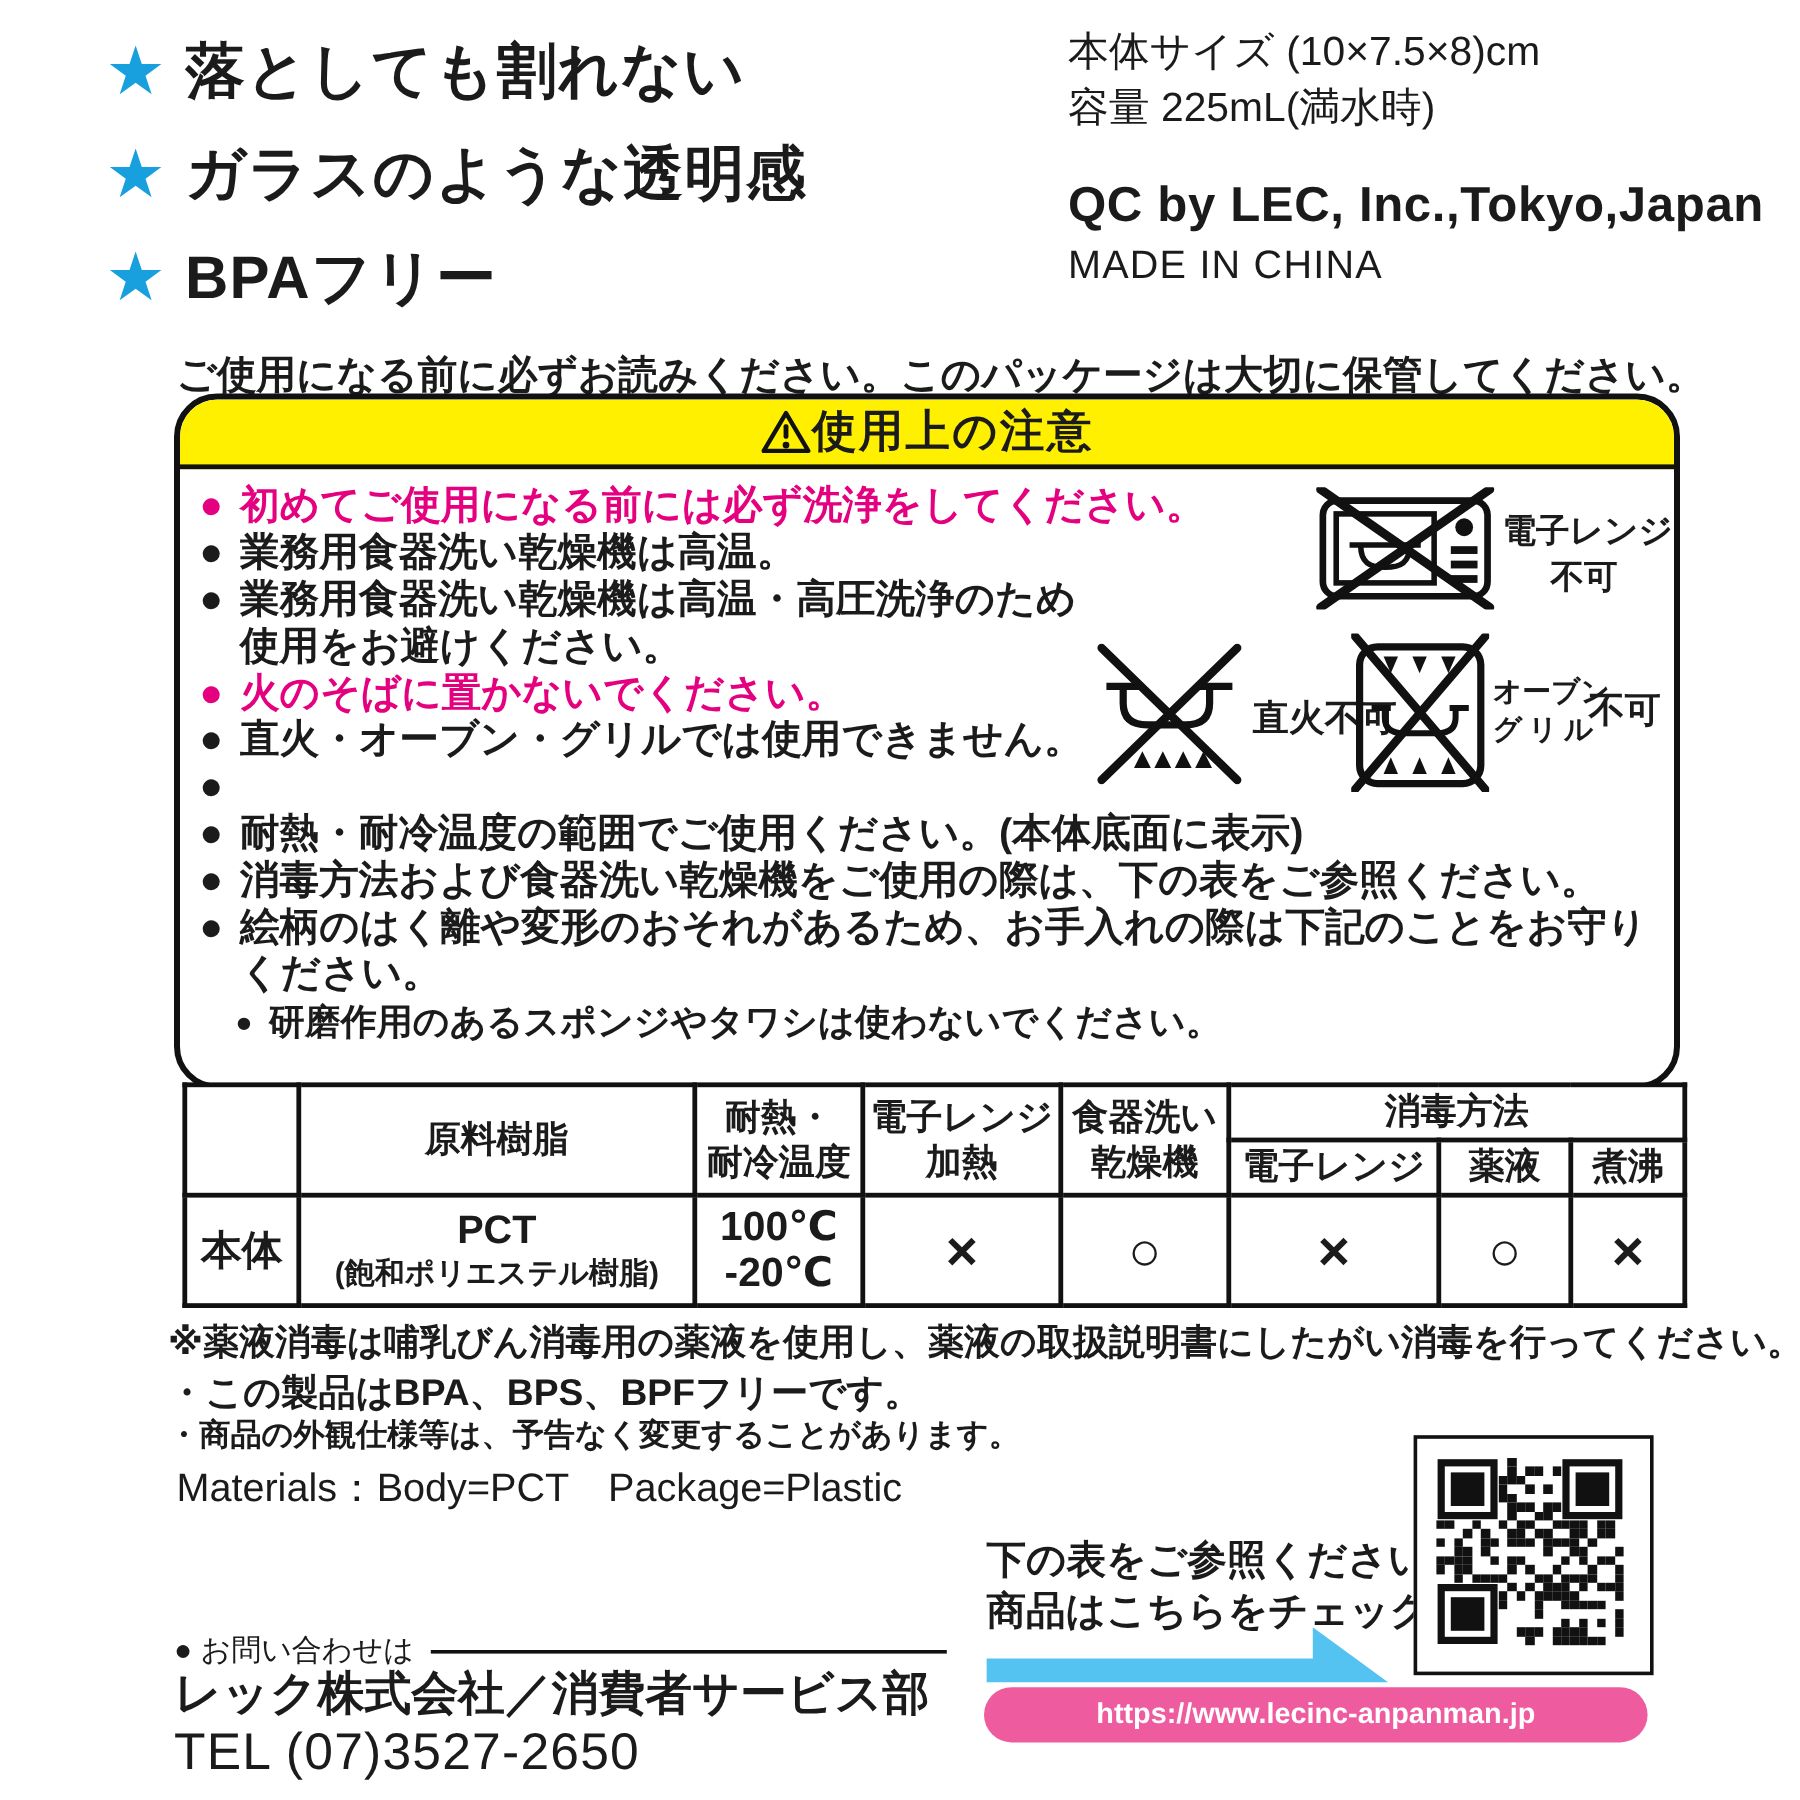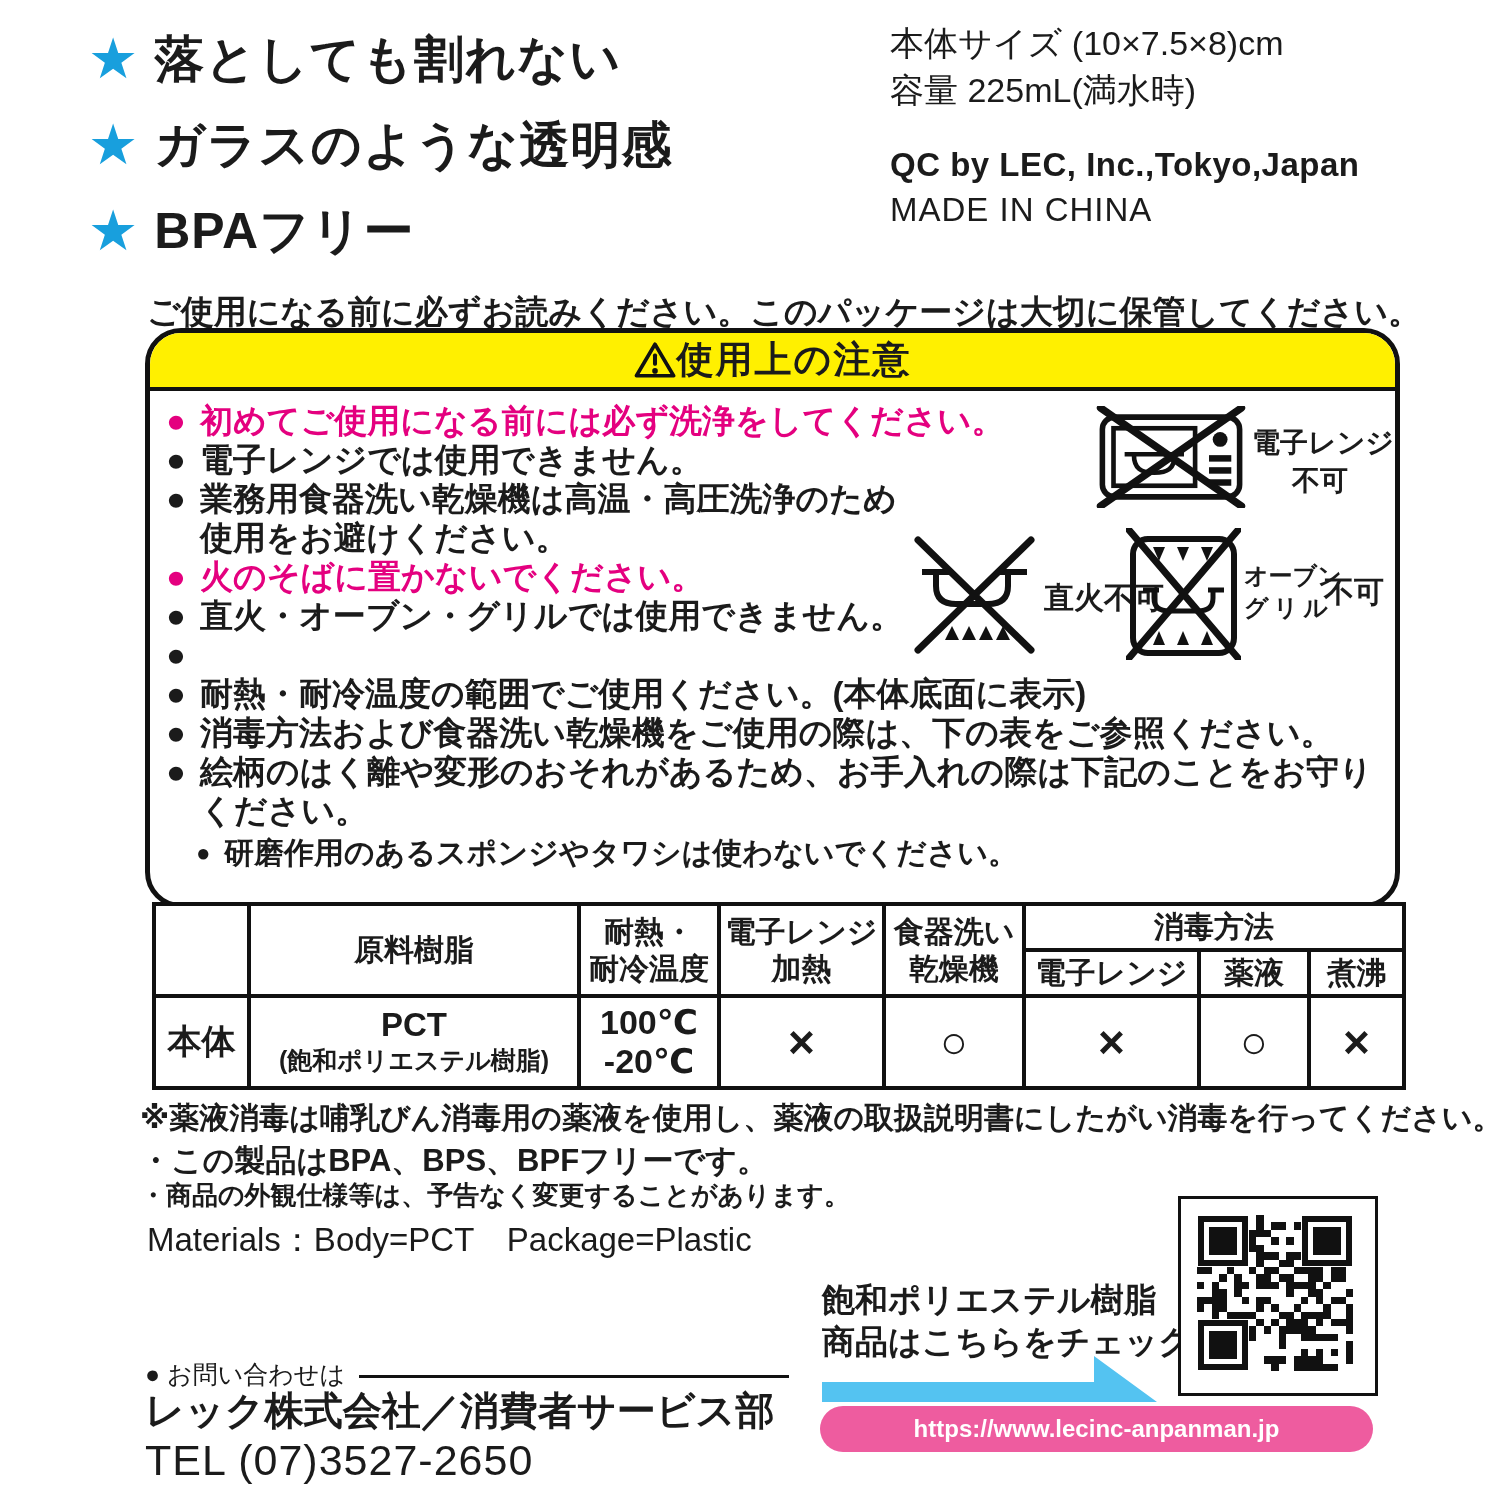--- a/index.html
+++ b/index.html
@@ -11,21 +11,21 @@
   .abs{position:absolute;}
 
   
   .features{left:88px;top:26px;}
   .feat{display:flex;align-items:center;margin-bottom:20px;height:66px;}
   .star{font-size:56px;color:#189FDD;line-height:1;margin-right:16px;}
   .feat-label{font-size:50px;font-weight:bold;letter-spacing:1px;}
 
   
   .info{left:890px;top:20px;font-size:34px;line-height:1.38;}
-  .info .qc{font-weight:bold;font-size:33px;margin-top:28px;letter-spacing:0.5px;}
+  .info .qc{font-weight:bold;font-size:41px;margin-top:28px;letter-spacing:0.5px;}
   .info .origin{font-size:33px;letter-spacing:1px;}
 
   
   .intro{left:147px;top:290px;font-size:33px;font-weight:bold;white-space:nowrap;}
 
   
   .warnbox{left:145px;top:328px;width:1245px;height:570px;border:5px solid #111;border-radius:36px;overflow:hidden;background:#fff;}
   .warnhead{height:54px;background:#FFF000;border-bottom:4px solid #111;display:flex;align-items:center;justify-content:center;gap:1px;}
   .warnhead .ttl{font-size:37px;font-weight:bold;letter-spacing:2px;}
   .warnlist{padding:10px 12px 0 16px;}
@@ -109,21 +109,21 @@
     </svg>
     <span class="ttl">使用上の注意</span>
   </div>
   <div class="warnlist">
     <div class="witem mag">
       <span class="wbullet">●</span>
       <span>初めてご使用になる前には必ず洗浄をしてください。</span>
     </div>
     <div class="witem">
       <span class="wbullet">●</span>
-      <span>電子レンジでは使用できません。</span>
+      <span>業務用食器洗い乾燥機は高温。</span>
     </div>
     <div class="witem">
       <span class="wbullet">●</span>
       <span><span>業務用食器洗い乾燥機は高温・高圧洗浄のため</span><br>
       <span>使用をお避けください。</span></span>
     </div>
     <div class="witem mag">
       <span class="wbullet">●</span>
       <span>火のそばに置かないでください。</span>
     </div>
@@ -237,21 +237,21 @@
 <div class="abs note" style="top:1178px;font-size:26px;">・商品の外観仕様等は、予告なく変更することがあります。</div>
 <div class="abs materials">Materials：Body=PCT　Package=Plastic</div>
 
 <div class="abs contact-lbl">
   <span>● お問い合わせは</span>
     <span class="rule"></span>
 </div>
 <div class="abs company">レック株式会社／消費者サービス部</div>
 <div class="abs tel">TEL (07)3527-2650</div>
 
-<div class="abs promo1">飽和ポリエステル樹脂</div>
+<div class="abs promo1">下の表をご参照ください</div>
 <div class="abs promo2">商品はこちらをチェック！</div>
 <svg class="abs" style="left:822px;top:1356px;" width="335" height="46" viewBox="0 0 335 46">
   <polygon points="0,26 272,26 272,0 335,46 0,46" fill="#54C3F1"></polygon>
 </svg>
 <div class="abs url-pill">
   <span>https://www.lecinc-anpanman.jp</span>
 </div>
 
 <div class="abs qrbox">
   <div class="qr-grid">

